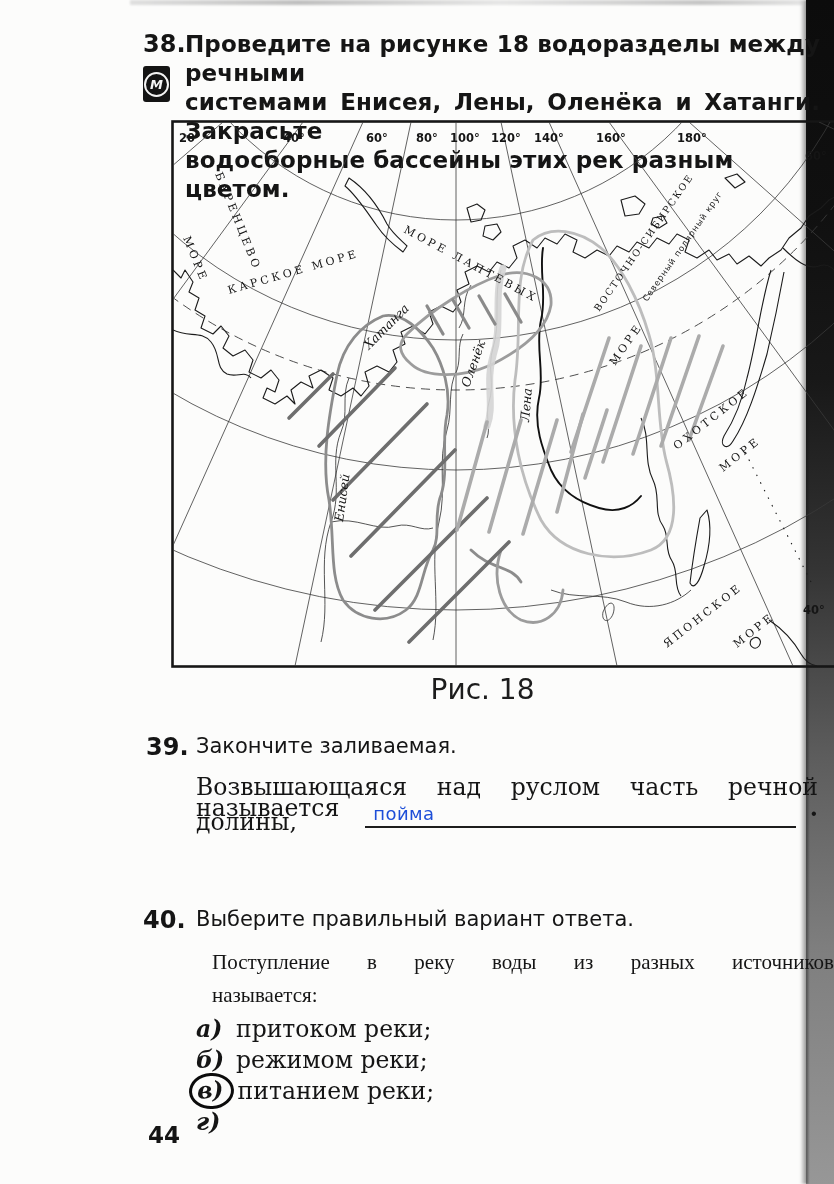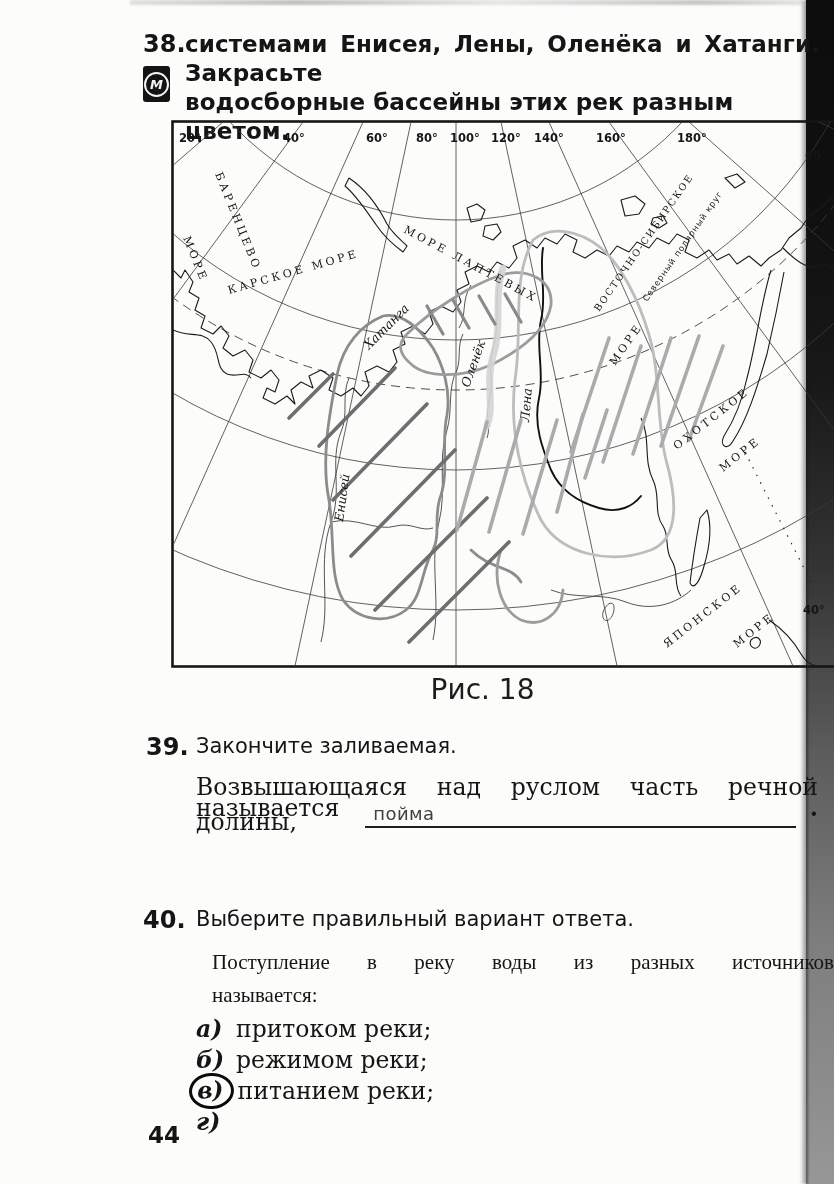--- a/index.html
+++ b/index.html
@@ -53,21 +53,21 @@
 
   
   .tnum39{position:absolute;left:146px;top:733px;}
   .ttl39{position:absolute;left:196px;top:734px;font-size:21px;}
   .para39{position:absolute;left:196px;top:770px;width:622px;
     font-family:"DejaVu Serif",serif;font-size:23.5px;line-height:35px;}
   .ansrow{position:absolute;left:196px;top:794px;width:622px;display:flex;align-items:flex-start;
     font-family:"DejaVu Serif",serif;font-size:23.5px;gap:12px;}
   .ansline{flex:1;margin-left:14px;border-bottom:2px solid #1d1d1d;position:relative;height:32px;}
   .answer{position:absolute;left:8px;bottom:2px;font-family:"DejaVu Sans",sans-serif;
-    font-size:18px;color:#404040;letter-spacing:.4px;}
+    font-size:18px;color:#1d4ed8;letter-spacing:.4px;}
   .ansdot{margin-left:2px;font-weight:700;}
 
   .tnum40{position:absolute;left:143px;top:906px;}
   .ttl40{position:absolute;left:196px;top:907px;font-size:21px;}
   .para40{position:absolute;left:212px;top:946px;width:622px;
     font-family:Liberation Serif, serif;font-size:21px;line-height:33px;}
   .options{position:absolute;left:196px;top:1013px;width:500px;
     font-family:"DejaVu Serif",serif;font-size:23.5px;}
   .opt{height:31px;display:flex;align-items:center;}
   .opt .letter{font-weight:700;font-style:italic;width:40px;flex:0 0 40px;}
@@ -83,20 +83,21 @@
 <div class="scan-band-feather"></div>
 
 <div class="t38">
   <div class="numcol">
     <div class="tasknum">38.</div>
     <div class="m-badge">
       <span class="ring">М</span>
     </div>
   </div>
   <div class="txt">
+    <div class="jline">Проведите на рисунке 18 водоразделы между речными</div>
     <div class="jline">системами Енисея, Лены, Оленёка и Хатанги. Закрасьте</div>
     <div>водосборные бассейны этих рек разным цветом.</div>
   </div>
 </div>
 
 <div class="map-wrap">
 <svg width="671" height="548" viewBox="0 0 671 548">
   <defs>
         <clipPath id="mapclip">
           <rect x="2" y="2" width="667" height="544"></rect>

